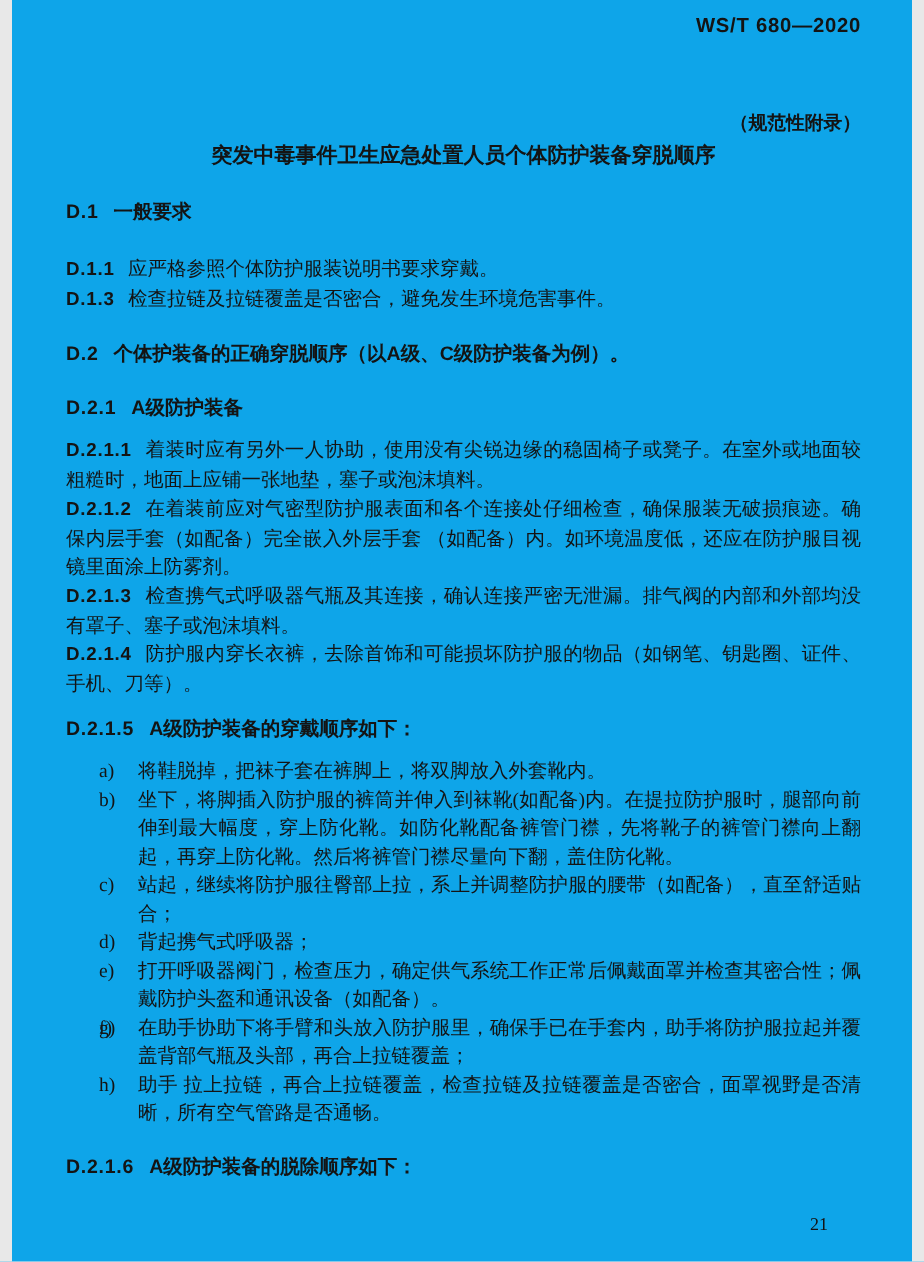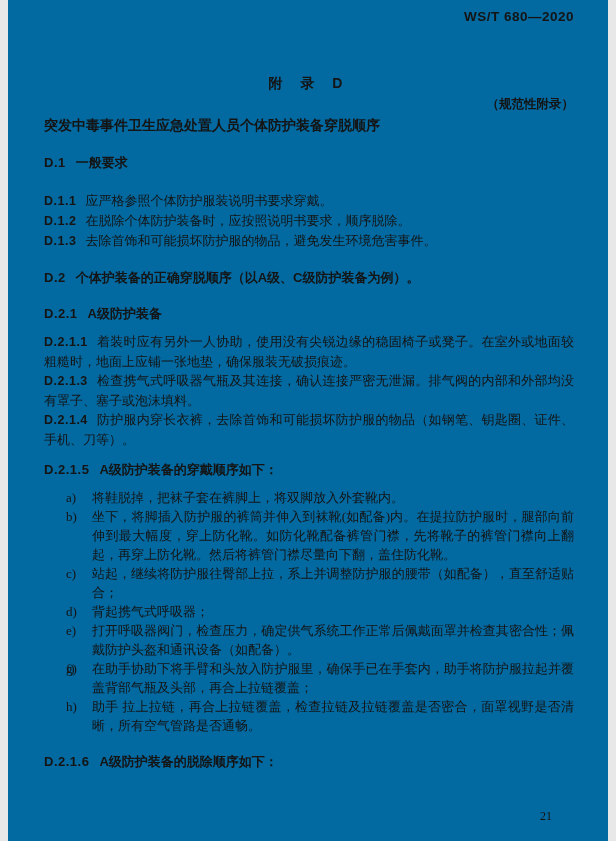--- a/index.html
+++ b/index.html
@@ -1,38 +1,38 @@
 <!DOCTYPE html>
 <html><head>
 <meta charset="utf-8">
 <style>
   * { margin:0; padding:0; box-sizing:border-box; }
   html,body { background:#e8e8e8; }
   body { font-family:"Liberation Serif","DejaVu Serif",serif; }
   .page {
     position:relative; width:600px; height:841px; margin:0 auto;
-    background:#0369a1; color:#141414; overflow:hidden;
+    background:#0ea5e9; color:#141414; overflow:hidden;
   }
   .doc-header {
     position:absolute; top:9px; right:34px;
     font-family:"Liberation Sans","DejaVu Sans",sans-serif;
     font-weight:bold; font-size:13.5px; letter-spacing:0.5px;
   }
   .content { position:absolute; top:72px; left:36px; right:34px; }
 
   .apx-title {
     text-align:center; font-family:"Liberation Sans","DejaVu Sans",sans-serif;
     font-weight:bold; font-size:14px; line-height:22px; letter-spacing:7px;
   }
   .apx-sub {
     text-align:right; font-family:"Liberation Sans","DejaVu Sans",sans-serif;
     font-weight:bold; font-size:12.5px; line-height:21px;
   }
   .apx-head {
-    font-family:"Liberation Sans","DejaVu Sans",sans-serif;
+    text-align:center; font-family:"Liberation Sans","DejaVu Sans",sans-serif;
     font-weight:bold; font-size:14px; line-height:21px;
   }
 
   .sec-head {
     font-family:"Liberation Sans","DejaVu Sans",sans-serif;
     font-weight:bold; font-size:13px; line-height:19px;
     margin-top:11px; margin-bottom:9px;
   }
   .sec-head.gap-top { margin-top:17px; }
   .sec-head.gap-bottom { margin-bottom:19px; }
@@ -59,48 +59,47 @@
 </style>
 </head>
 <body>
 
 <div class="page">
 
   <div class="doc-header">WS/T 680—2020</div>
 
   <div class="content">
 
-    <div class="apx-title">附 录 D</div>
     <div class="apx-sub">（规范性附录）</div>
     <div class="apx-head">突发中毒事件卫生应急处置人员个体防护装备穿脱顺序</div>
 
     <div class="sec-head gap-top gap-bottom">
       <span class="num">D.1</span><span>一般要求</span>
     </div>
 
     <p class="clause">
       <span class="num">D.1.1</span><span>应严格参照个体防护服装说明书要求穿戴。</span>
     </p>
     <p class="clause">
-      <span class="num">D.1.2</span><span>在脱除个体防护装备时，应按照说明书要求，顺序脱除。</span>
-    </p>
-    <p class="clause">
-      <span class="num">D.1.3</span><span>去除首饰和可能损坏防护服的物品，避免发生环境危害事件。</span>
+      <span class="num">D.1.3</span><span>检查拉链及拉链覆盖是否密合，避免发生环境危害事件。</span>
     </p>
 
     <div class="sec-head gap-top">
       <span class="num">D.2</span><span>个体护装备的正确穿脱顺序（以A级、C级防护装备为例）。</span>
     </div>
 
     <div class="sec-head gap-top">
       <span class="num">D.2.1</span><span>A级防护装备</span>
     </div>
 
     <p class="clause">
-      <span class="num">D.2.1.1</span><span>着装时应有另外一人协助，使用没有尖锐边缘的稳固椅子或凳子。在室外或地面较粗糙时，地面上应铺一张地垫，确保服装无破损痕迹。</span>
+      <span class="num">D.2.1.1</span><span>着装时应有另外一人协助，使用没有尖锐边缘的稳固椅子或凳子。在室外或地面较粗糙时，地面上应铺一张地垫，塞子或泡沫填料。</span>
+    </p>
+    <p class="clause">
+      <span class="num">D.2.1.2</span><span>在着装前应对气密型防护服表面和各个连接处仔细检查，确保服装无破损痕迹。确保内层手套（如配备）完全嵌入外层手套 （如配备）内。如环境温度低，还应在防护服目视镜里面涂上防雾剂。</span>
     </p>
     <p class="clause">
       <span class="num">D.2.1.3</span><span>检查携气式呼吸器气瓶及其连接，确认连接严密无泄漏。排气阀的内部和外部均没有罩子、塞子或泡沫填料。</span>
     </p>
     <p class="clause">
       <span class="num">D.2.1.4</span><span>防护服内穿长衣裤，去除首饰和可能损坏防护服的物品（如钢笔、钥匙圈、证件、手机、刀等）。</span>
     </p>
 
     <div class="sec-head">
       <span class="num">D.2.1.5</span><span>A级防护装备的穿戴顺序如下：</span>

